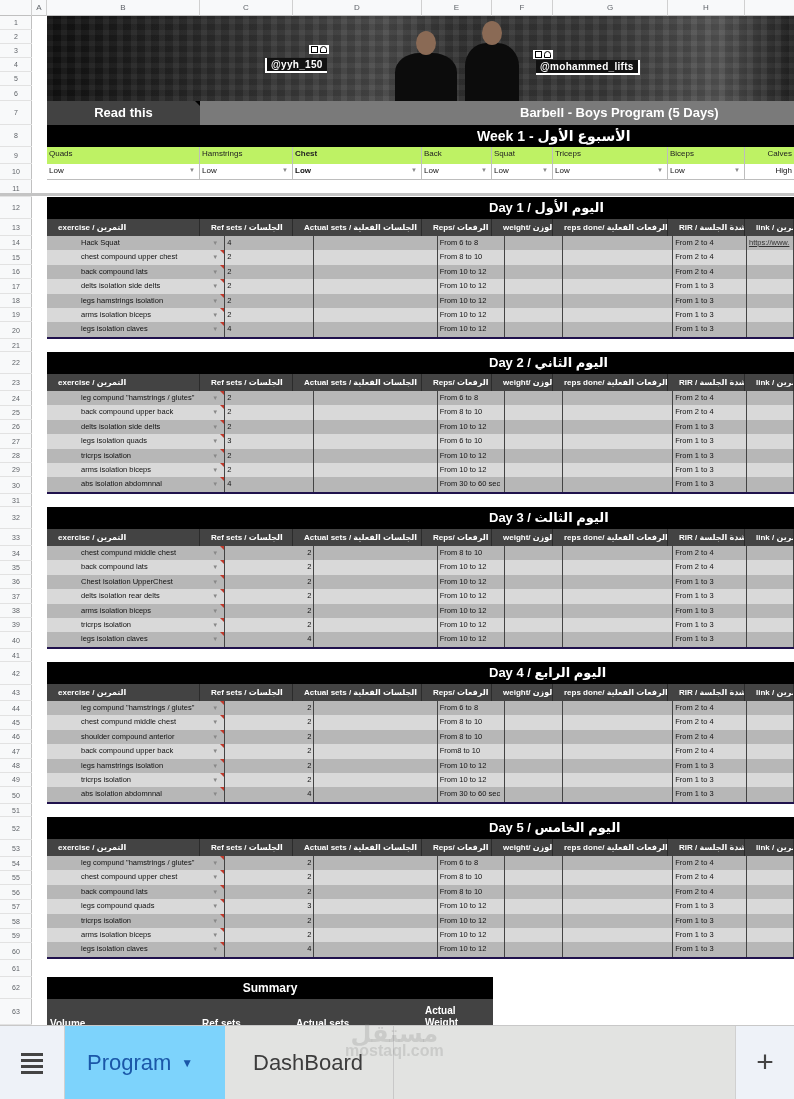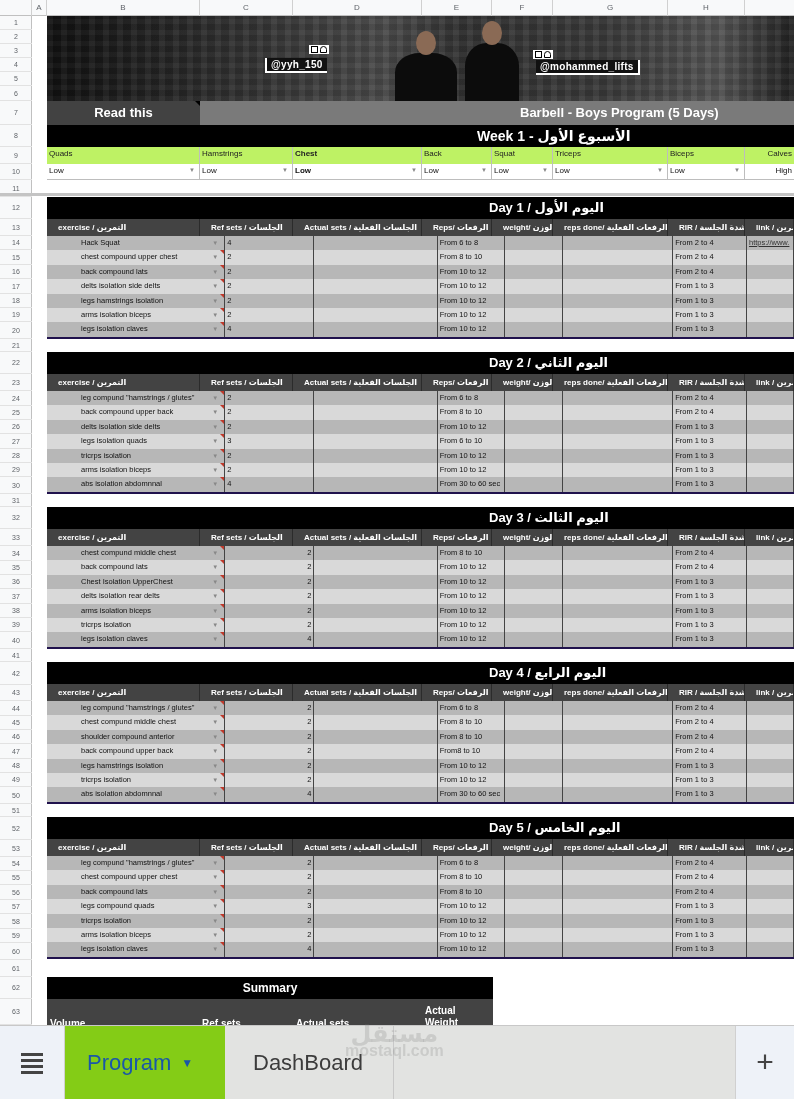--- a/index.html
+++ b/index.html
@@ -65,21 +65,21 @@
   .summary { position: absolute; left: 47px; top: 977px; width: 446px; }
   .summary .stitle { height: 22px; background: #000; color: #fff; font-weight: bold; font-size: 12px; text-align: center; line-height: 22px; }
   .summary .shdr { height: 30px; background: #434343; color: #fff; font-weight: bold; font-size: 10px; position: relative; }
   .summary .shdr span { position: absolute; bottom: 0; }
 
   
   .tabbar { position: absolute; left: 0; top: 1025px; width: 794px; height: 74px; background: #e2e3e1; border-top: 1px solid #c8c8c8; }
   .tab-menu { position: absolute; left: 0; top: 0; width: 65px; height: 74px; background: #eef2f8; border-right: 1px solid #d0d0d0; display: flex; align-items: center; justify-content: center; }
   .tab-menu .bars { width: 22px; }
   .tab-menu .bars i { display: block; height: 3px; background: #444; margin: 3px 0; }
-  .tab-program { position: absolute; left: 65px; top: 0; width: 160px; height: 74px; background: #84cc16; color: #1a57a8; font-size: 22px; line-height: 74px; padding-left: 22px; }
+  .tab-program { position: absolute; left: 65px; top: 0; width: 160px; height: 74px; background: #7dd3fc; color: #1a57a8; font-size: 22px; line-height: 74px; padding-left: 22px; }
   .tab-program .caret { font-size: 12px; margin-left: 10px; vertical-align: 3px; }
   .tab-dash { position: absolute; left: 231px; top: 0; width: 163px; height: 74px; color: #3c3c3c; font-size: 22px; line-height: 74px; padding-left: 22px; border-right: 1px solid #c8c8c8; }
   .tab-add { position: absolute; right: 0; top: 0; width: 59px; height: 74px; background: #eef2f8; border-left: 1px solid #d0d0d0; font-size: 30px; color: #444; text-align: center; line-height: 72px; }
   .watermark { position: absolute; left: 345px; top: 1020px; color: rgba(120,120,120,0.22); font-weight: bold; text-align: center; pointer-events: none; }
   .watermark .ar { font-size: 24px; }
   .watermark .en { font-size: 16px; margin-top: -6px; }
 </style>
 </head>
 <body>
 

